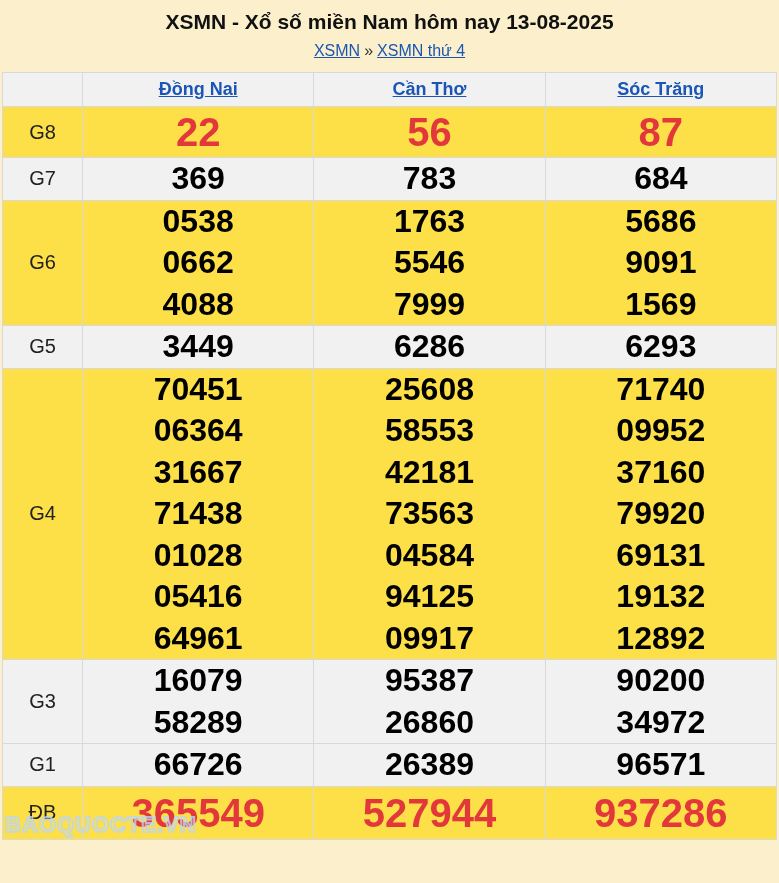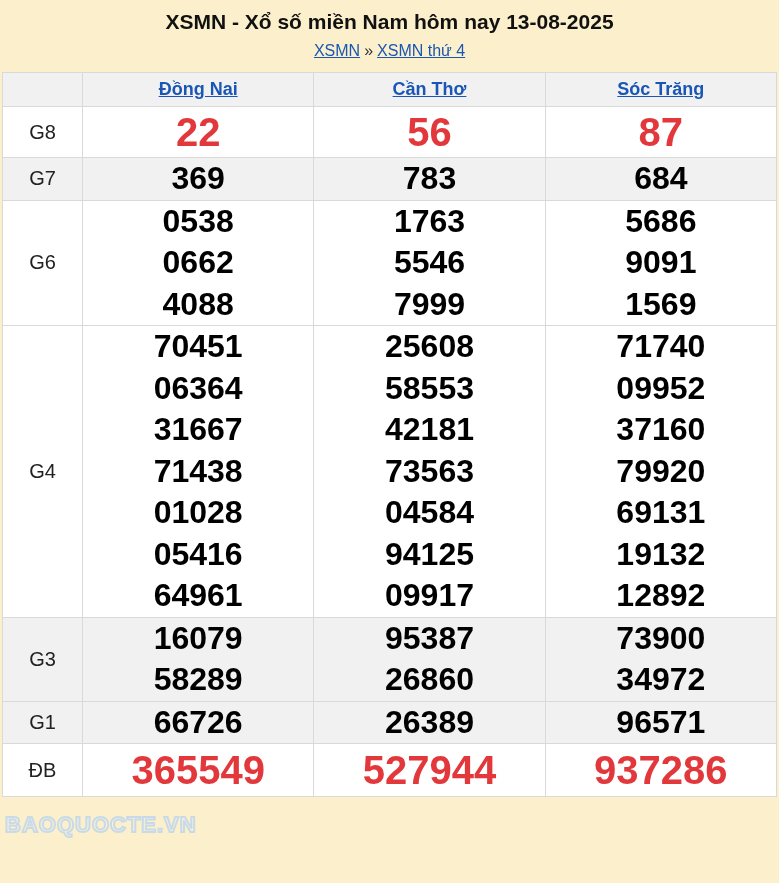--- a/index.html
+++ b/index.html
@@ -25,21 +25,21 @@
     color: #1A56B5; text-decoration: underline; cursor: pointer; text-align: right;
   }
   .breadcrumb .sep { color: #333; padding: 0 4px; }
 
   
   table.results {
     width: 775px;
     margin-left: 2px;
     border-collapse: collapse;
     table-layout: fixed;
-    background: #ffffff;
+    background: #fde047;
     border: 1px solid #bfbfbf;
   }
   table.results th, table.results td {
     border: 1px solid #d9d9d9;
     text-align: center;
     vertical-align: middle;
   }
   col.c-label { width: 80px; }
   thead th {
     background: #f1f1f1;
@@ -137,20 +137,32 @@
             <div class="num">1763</div>
             <div class="num">5546</div>
             <div class="num">7999</div>
           </td>
           <td>
             <div class="num">5686</div>
             <div class="num">9091</div>
             <div class="num">1569</div>
           </td>
         </tr>
+        <tr class="shade">
+          <td class="label-col">G5</td>
+          <td>
+            <div class="num">3449</div>
+          </td>
+          <td>
+            <div class="num">6286</div>
+          </td>
+          <td>
+            <div class="num">6293</div>
+          </td>
+        </tr>
         <tr>
           <td class="label-col">G4</td>
           <td>
             <div class="num">70451</div>
             <div class="num">06364</div>
             <div class="num">31667</div>
             <div class="num">71438</div>
             <div class="num">01028</div>
             <div class="num">05416</div>
             <div class="num">64961</div>
@@ -178,21 +190,21 @@
           <td class="label-col">G3</td>
           <td>
             <div class="num">16079</div>
             <div class="num">58289</div>
           </td>
           <td>
             <div class="num">95387</div>
             <div class="num">26860</div>
           </td>
           <td>
-            <div class="num">73900</div>
+            <div class="num">90200</div>
             <div class="num">34972</div>
           </td>
         </tr>
         <tr class="shade">
           <td class="label-col">G1</td>
           <td>
             <div class="num">66726</div>
           </td>
           <td>
             <div class="num">26389</div>

